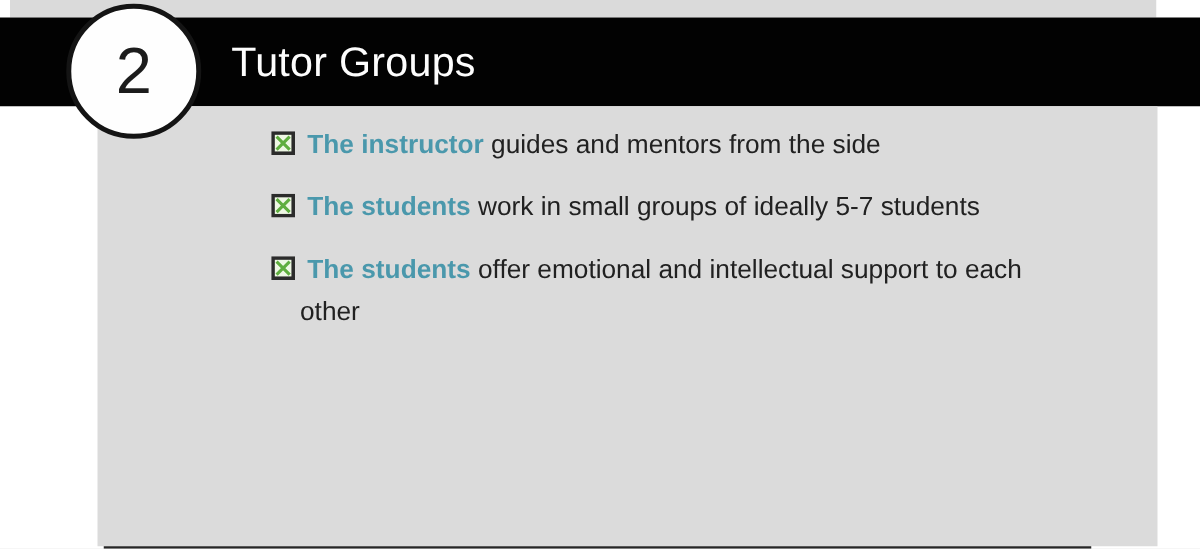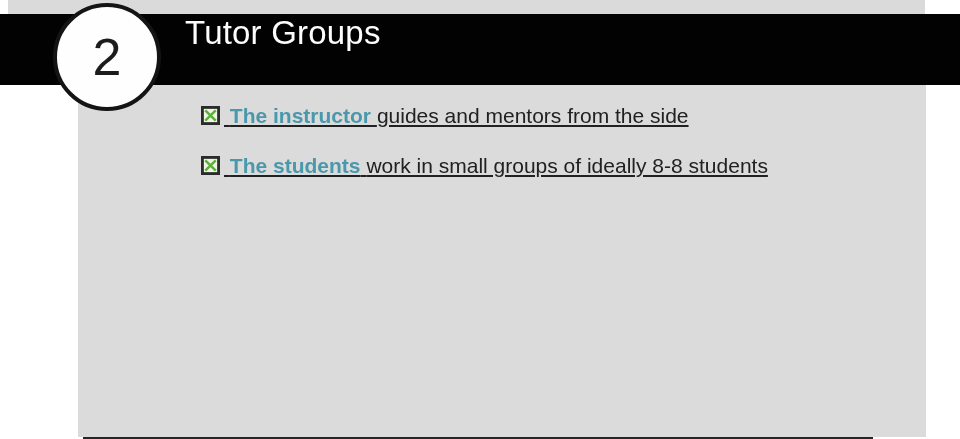--- a/index.html
+++ b/index.html
@@ -7,43 +7,43 @@
     width:960px;height:439px;position:relative;overflow:hidden;
     background:#ffffff;
     font-family:"Liberation Sans","DejaVu Sans",sans-serif;
   }
   .top-strip{
     position:absolute;left:8px;top:0;width:917px;height:14px;
     background:#dadada;
   }
   .header-bar{
     position:absolute;left:0;top:14px;width:960px;height:71px;
-    background:#020202;display:flex;
+    background:#020202;display:flex;align-items:center;
   }
   .slide-title{
     color:#fdfdfd;font-size:33px;letter-spacing:0.2px;
     padding-left:185px;white-space:nowrap;
   }
   .number-badge{
     position:absolute;left:53px;top:3px;width:108px;height:108px;
     background:#fefefe;border:4px solid #141414;border-radius:50%;
     box-sizing:border-box;z-index:5;
     display:flex;align-items:center;justify-content:center;
     font-size:52px;color:#1c1c1c;
   }
   .content-panel{
     position:absolute;left:78px;top:85px;width:848px;height:352px;
     background:#dbdbdb;box-sizing:border-box;
     padding:14px 0 0 107px;
   }
   .bullets{width:648px;}
   .bullet{
-    margin:0 0 16px 0;
+    margin:0 0 16px 16px;
     font-size:21px;line-height:34px;color:#212121;
-    padding-left:39px;text-indent:-23px;text-decoration:underline;
+    padding-left:39px;text-indent:-23px;
   }
   .bullet .lead{color:#4a98ac;font-weight:bold;}
   .checkbox{
     display:inline-block;width:19px;height:19px;margin-right:4px;
     vertical-align:-2px;text-indent:0;
   }
   .checkbox svg{display:block;}
   .bottom-edge{
     position:absolute;left:83px;top:437px;width:790px;height:2px;
     background:#262626;
@@ -74,21 +74,29 @@
       <span>guides and mentors from the side</span>
     </p>
 
 
     <p class="bullet">
       <span class="checkbox"><svg viewBox="0 0 20 20" width="19" height="19">
             <rect x="1.5" y="1.5" width="17" height="17" fill="#eef7e4" stroke="#2b2b2b" stroke-width="3"></rect>
             <path d="M4.5 4.5 L15.5 15.5 M15.5 4.5 L4.5 15.5" stroke="#5fae3f" stroke-width="2.6" fill="none"></path>
           </svg></span>
       <span class="lead">The students</span>
-      <span>work in small groups of ideally 8-8 students</span>
+      <span>work in small groups of ideally 5-7 students</span>
     </p>
 
+    <p class="bullet">
+      <span class="checkbox"><svg viewBox="0 0 20 20" width="19" height="19">
+            <rect x="1.5" y="1.5" width="17" height="17" fill="#eef7e4" stroke="#2b2b2b" stroke-width="3"></rect>
+            <path d="M4.5 4.5 L15.5 15.5 M15.5 4.5 L4.5 15.5" stroke="#5fae3f" stroke-width="2.6" fill="none"></path>
+          </svg></span>
+      <span class="lead">The students</span>
+      <span>offer emotional and intellectual support to each other</span>
+    </p>
 
 
   </div>
 </div>
 
 <div class="bottom-edge"></div>
 
 </body></html>

